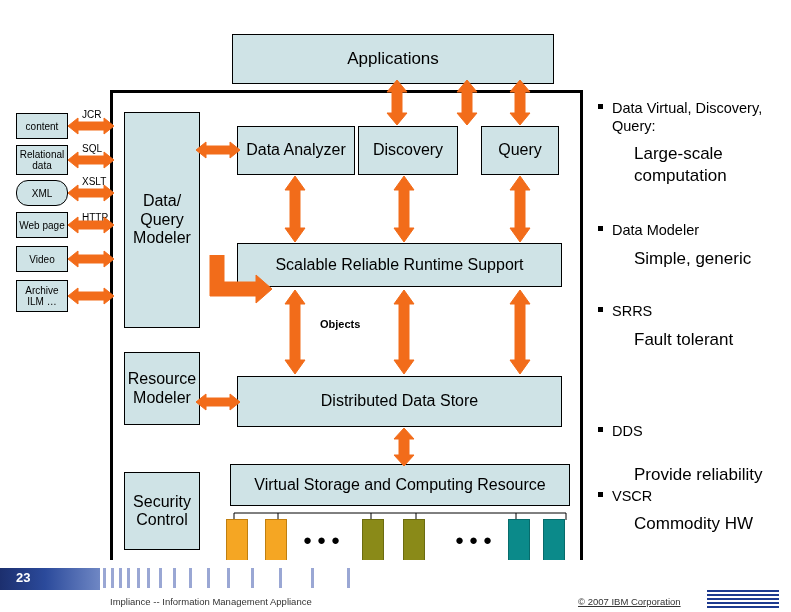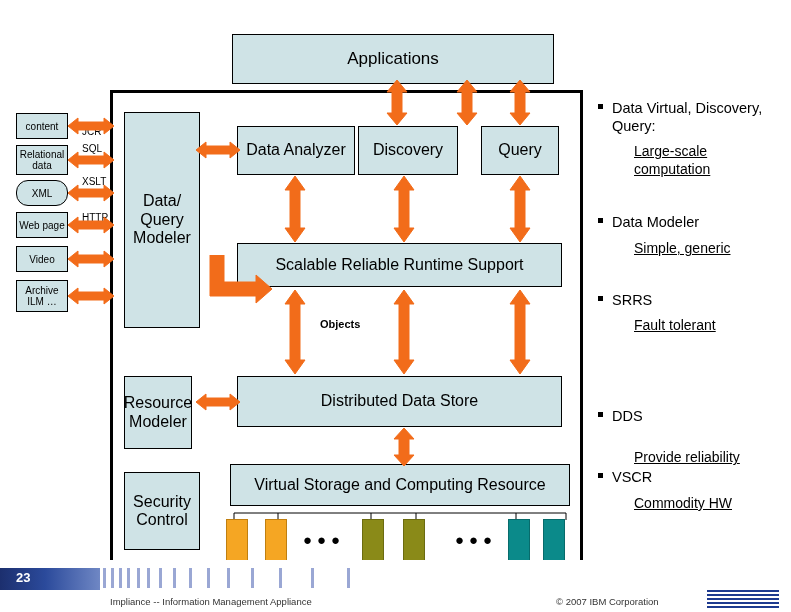--- a/index.html
+++ b/index.html
@@ -54,33 +54,33 @@
   
   .bullets{position:absolute;left:596px;top:100px;width:190px;}
   .b-item{position:relative;margin-bottom:2px;}
   .b-head{
     font-size:14.5px;color:#000;padding-left:16px;position:relative;
     line-height:1.22;
   }
   .b-head .sq{
     position:absolute;left:2px;top:4px;width:5px;height:5px;background:#000;
   }
-  .b-sub{font-size:14px;color:#000;padding-left:38px;line-height:1.25;margin-top:3px;text-decoration:underline;}
+  .b-sub{font-size:17px;color:#000;padding-left:38px;line-height:1.25;margin-top:3px;}
 
   
   .footerbar{position:absolute;left:0;top:560px;width:791px;height:52px;background:#fff;}
   .fgrad{
     position:absolute;left:0;top:568px;width:100px;height:22px;
     background:linear-gradient(90deg,#1c2f6e 0%, #2b4a9b 45%, #6f87c4 100%);
   }
   .fnum{position:absolute;left:16px;top:570px;font-size:13px;color:#fff;font-weight:bold;}
   .fstripes{position:absolute;left:103px;top:568px;width:250px;height:20px;}
   .fstripes i{position:absolute;top:0;width:3px;height:20px;background:#9aa7d4;display:block;}
   .ftext{position:absolute;left:110px;top:596px;font-size:9.5px;color:#333;}
-  .fcopy{position:absolute;left:556px;top:596px;font-size:9.5px;color:#333;}
+  .fcopy{position:absolute;left:578px;top:596px;font-size:9.5px;color:#333;text-decoration:underline;}
   .ibm{position:absolute;right:12px;top:590px;width:72px;height:18px;}
   .ibm i{position:absolute;left:0;width:72px;height:2px;background:#1d3a8f;display:block;}
 
   
   .cyl{position:absolute;border:1px solid #7a6b00;box-sizing:border-box;}
   .dots{position:absolute;font-size:15px;letter-spacing:5px;color:#000;}
 
   .objlabel{position:absolute;font-size:11px;font-weight:bold;color:#000;}
 </style>
 </head>
@@ -90,21 +90,21 @@
 
   <div class="box appbox" style="left:232px;top:34px;width:322px;height:50px;">
     <span>Applications</span>
   </div>
 
   <div class="bigframe" style="left:110px;top:90px;width:473px;height:485px;"></div>
 
   <div class="srcbox" style="left:16px;top:113px;width:52px;height:26px;">
     <span>content</span>
   </div>
-  <div class="srclabel" style="left:82px;top:126px;">JCR</div>
+  <div class="srclabel" style="left:82px;top:109px;">JCR</div>
 
   <div class="srcbox" style="left:16px;top:145px;width:52px;height:30px;">
     <span>Relational data</span>
   </div>
   <div class="srclabel" style="left:82px;top:143px;">SQL</div>
 
   <div class="srcbox" style="left:16px;top:180px;width:52px;height:26px;border-radius:12px;">
     <span>XML</span>
   </div>
   <div class="srclabel" style="left:82px;top:176px;text-align:right;">XSLT</div>
@@ -210,21 +210,21 @@
   </div>
 
   <div class="ar" style="left:196px;top:255px;">
     <svg width="95" height="56" viewBox="0 0 95 56">
       <polygon points="14,0 28,0 28,27 60,27 60,20 76,34 60,48 60,41 14,41" fill="#f26c1a" stroke="#f26c1a" stroke-width="1"></polygon>
     </svg>
   </div>
 
   <div class="objlabel" style="left:320px;top:318px;">Objects</div>
 
-  <div class="box midbox" style="left:124px;top:376px;width:68px;height:73px;flex-direction:column;">
+  <div class="box midbox" style="left:124px;top:352px;width:76px;height:73px;flex-direction:column;">
     <span style="display:block;width:74px;">Resource Modeler</span>
   </div>
 
   <div class="box midbox" style="left:237px;top:376px;width:325px;height:51px;">
     <span>Distributed Data Store</span>
   </div>
 
   <div class="ar" style="left:196px;top:392px;">
     <svg width="44" height="20" viewBox="0 0 44 20">
         <polygon points="0,10 10,2 10,6 34,6 34,2 44,10 34,18 34,14 10,14 10,18" fill="#f26c1a" stroke="#f26c1a" stroke-width="1"></polygon>

